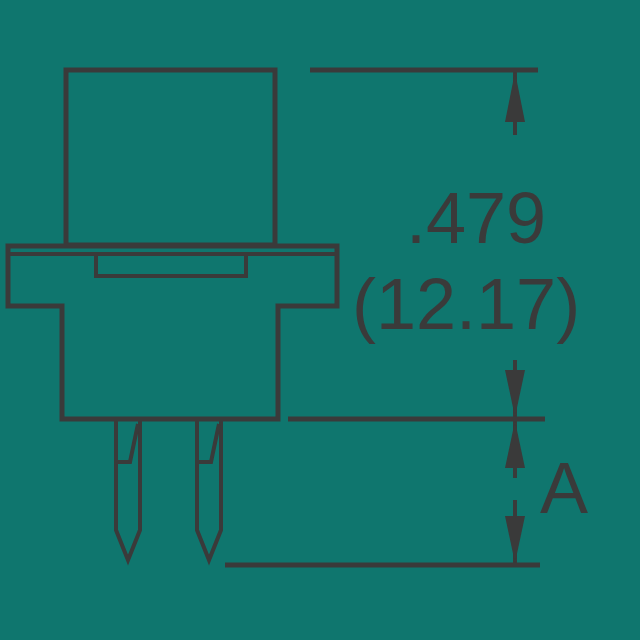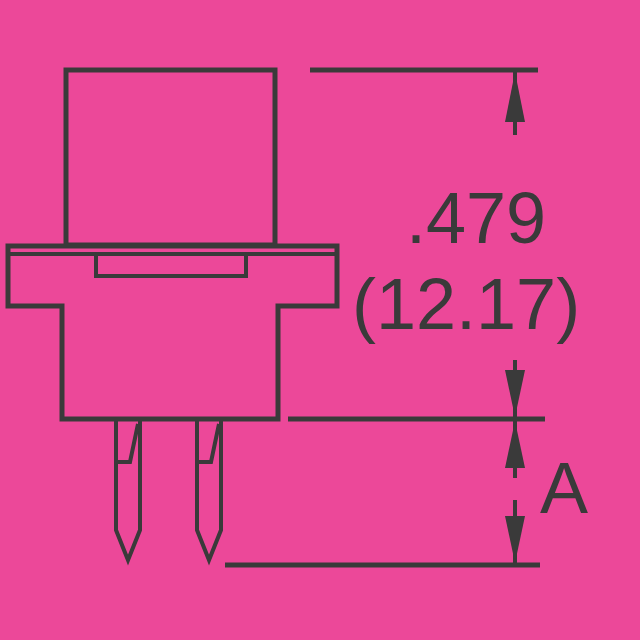--- a/index.html
+++ b/index.html
@@ -7,21 +7,21 @@
     padding: 0;
     background: #ffffff;
   }
   body {
     font-family: "Liberation Sans", sans-serif;
   }
   #drawing-root {
     position: relative;
     width: 640px;
     height: 640px;
-    background: #ec4899;
+    background: #0f766e;
     overflow: hidden;
   }
   #drawing-svg {
     display: block;
     width: 640px;
     height: 640px;
   }
   .dim-text {
     font-family: "Liberation Sans", sans-serif;
     fill: #3a3a3a;

